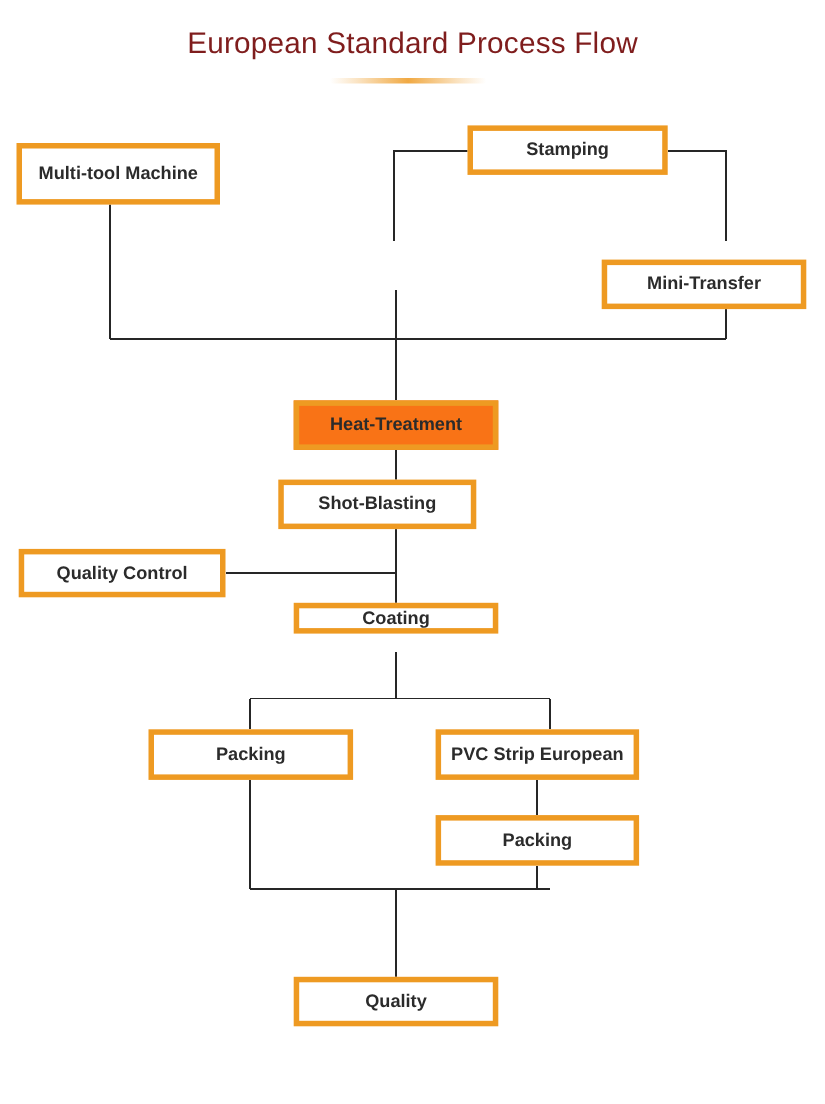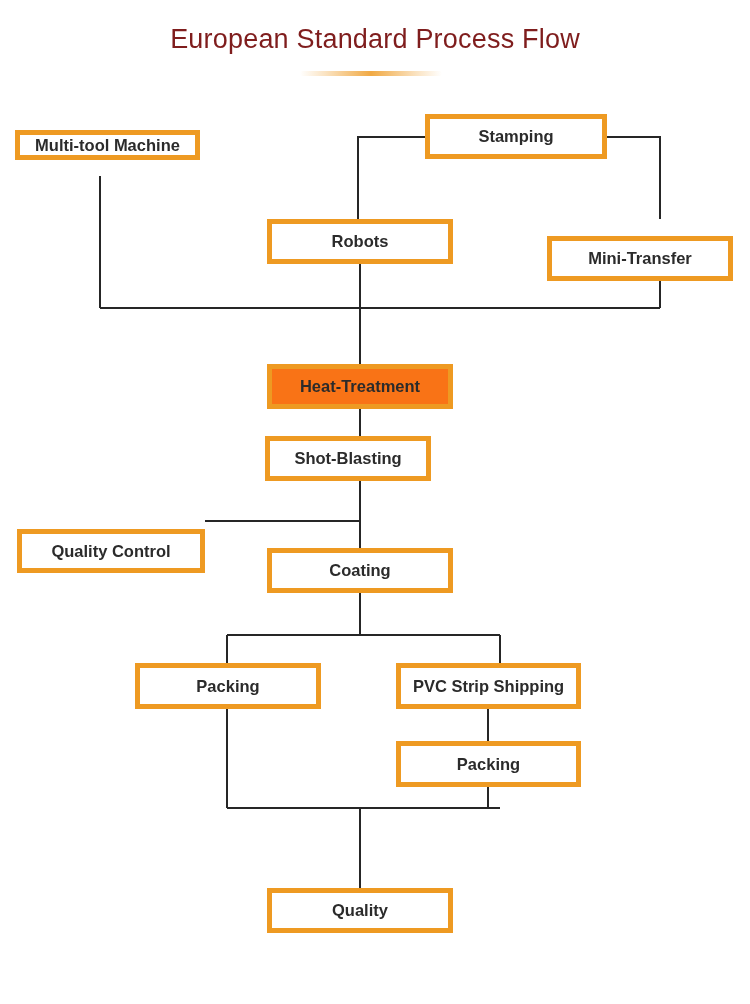--- a/index.html
+++ b/index.html
@@ -126,49 +126,46 @@
 
     <path d="M 227 709 L 227 808" stroke="#262626"></path>
 
     <path d="M 488 787 L 488 808" stroke="#262626"></path>
 
     <path d="M 227 808 L 500 808" stroke="#262626"></path>
 
     <path d="M 360 808 L 360 888" stroke="#262626"></path>
   </svg>
 
-  <div class="node" style="left: 15px; top: 130px; width: 185px; height: 30px; border-color: rgb(238, 154, 34); background: rgb(255, 255, 255); color: rgb(43, 43, 43);">
+  <div class="node" style="left: 15px; top: 130px; width: 185px; height: 56px; border-color: rgb(238, 154, 34); background: rgb(255, 255, 255); color: rgb(43, 43, 43);">
     <span class="node-label">Multi-tool Machine</span>
   </div>
   <div class="node" style="left: 425px; top: 114px; width: 182px; height: 45px; border-color: rgb(238, 154, 34); background: rgb(255, 255, 255); color: rgb(43, 43, 43);">
     <span class="node-label">Stamping</span>
-  </div>
-  <div class="node" style="left: 267px; top: 219px; width: 186px; height: 45px; border-color: rgb(238, 154, 34); background: rgb(255, 255, 255); color: rgb(43, 43, 43);">
-    <span class="node-label">Robots</span>
   </div>
   <div class="node" style="left: 547px; top: 236px; width: 186px; height: 45px; border-color: rgb(238, 154, 34); background: rgb(255, 255, 255); color: rgb(43, 43, 43);">
     <span class="node-label">Mini-Transfer</span>
   </div>
   <div class="node" style="left: 267px; top: 364px; width: 186px; height: 45px; border-color: rgb(238, 154, 34); background: #f97316; color: rgb(43, 43, 43);">
     <span class="node-label">Heat-Treatment</span>
   </div>
-  <div class="node" style="left: 265px; top: 436px; width: 166px; height: 45px; border-color: rgb(238, 154, 34); background: rgb(255, 255, 255); color: rgb(43, 43, 43);">
+  <div class="node" style="left: 253px; top: 436px; width: 180px; height: 45px; border-color: rgb(238, 154, 34); background: rgb(255, 255, 255); color: rgb(43, 43, 43);">
     <span class="node-label">Shot-Blasting</span>
   </div>
-  <div class="node" style="left: 17px; top: 529px; width: 188px; height: 44px; border-color: rgb(238, 154, 34); background: rgb(255, 255, 255); color: rgb(43, 43, 43);">
+  <div class="node" style="left: 17px; top: 499px; width: 188px; height: 44px; border-color: rgb(238, 154, 34); background: rgb(255, 255, 255); color: rgb(43, 43, 43);">
     <span class="node-label">Quality Control</span>
   </div>
-  <div class="node" style="left: 267px; top: 548px; width: 186px; height: 45px; border-color: rgb(238, 154, 34); background: rgb(255, 255, 255); color: rgb(43, 43, 43); align-items: center;">
+  <div class="node" style="left: 267px; top: 548px; width: 186px; height: 28px; border-color: rgb(238, 154, 34); background: rgb(255, 255, 255); color: rgb(43, 43, 43); align-items: center;">
     <span class="node-label">Coating</span>
   </div>
   <div class="node" style="left: 135px; top: 663px; width: 186px; height: 46px; border-color: rgb(238, 154, 34); background: rgb(255, 255, 255); color: rgb(43, 43, 43);">
     <span class="node-label">Packing</span>
   </div>
   <div class="node" style="left: 396px; top: 663px; width: 185px; height: 46px; border-color: rgb(238, 154, 34); background: rgb(255, 255, 255); color: rgb(43, 43, 43);">
-    <span class="node-label">PVC Strip Shipping</span>
+    <span class="node-label">PVC Strip European</span>
   </div>
   <div class="node" style="left: 396px; top: 741px; width: 185px; height: 46px; border-color: rgb(238, 154, 34); background: rgb(255, 255, 255); color: rgb(43, 43, 43);">
     <span class="node-label">Packing</span>
   </div>
   <div class="node" style="left: 267px; top: 888px; width: 186px; height: 45px; border-color: rgb(238, 154, 34); background: rgb(255, 255, 255); color: rgb(43, 43, 43);">
     <span class="node-label">Quality</span>
   </div>
 
 </div>
 

